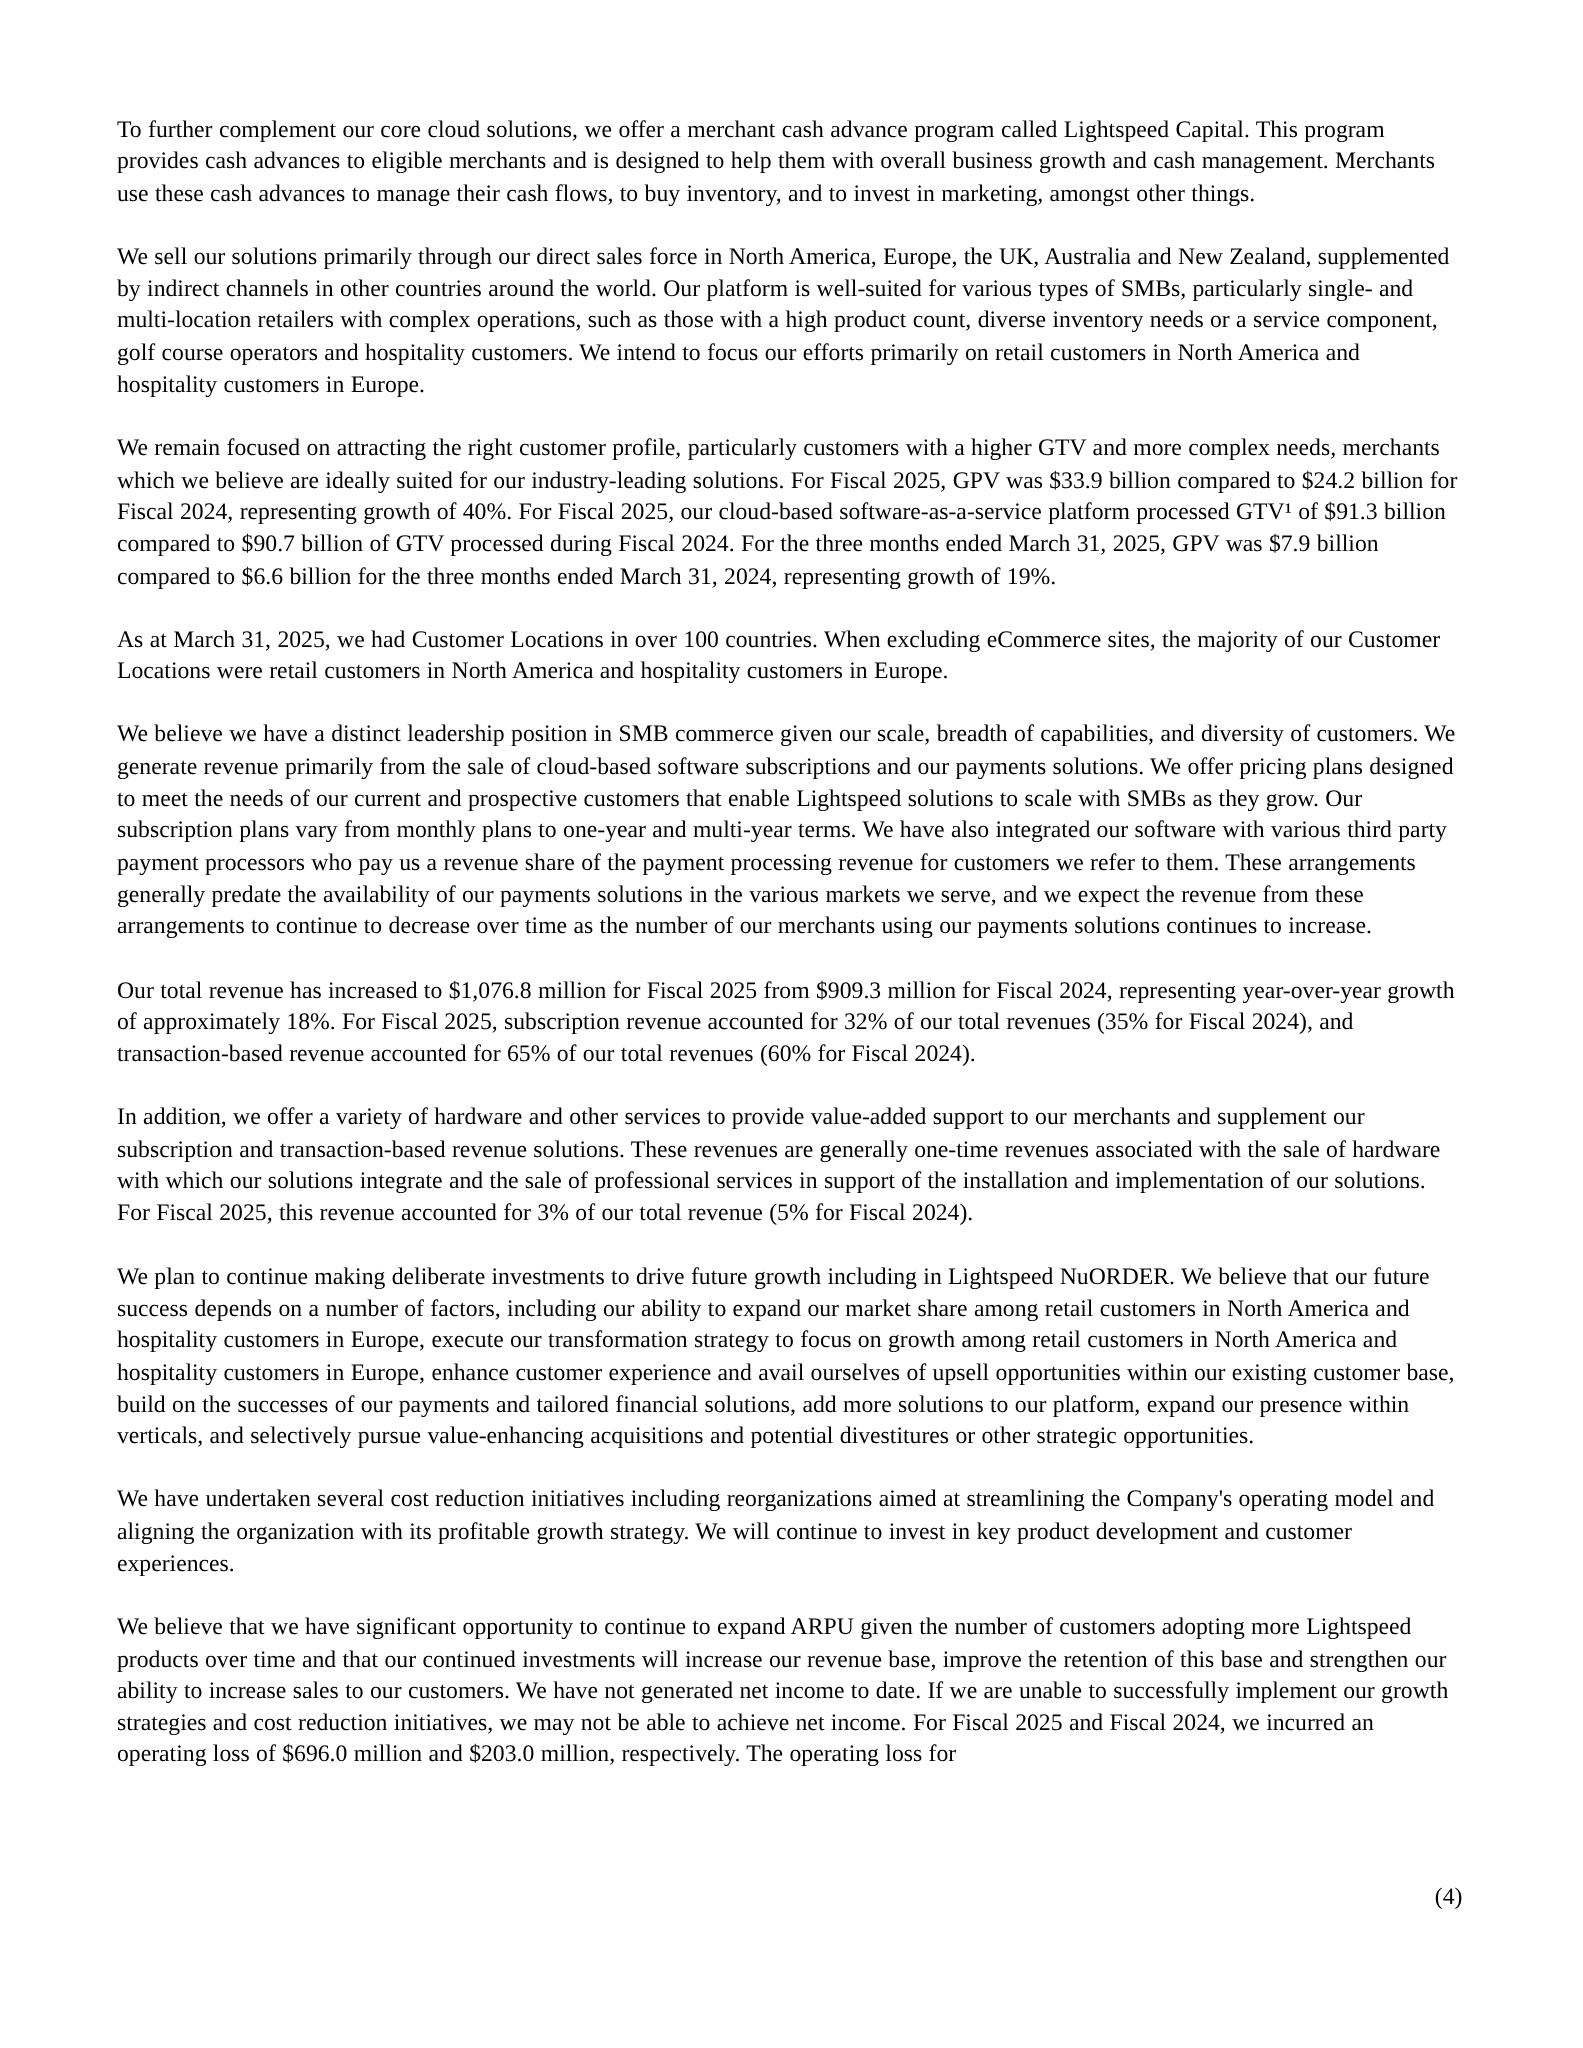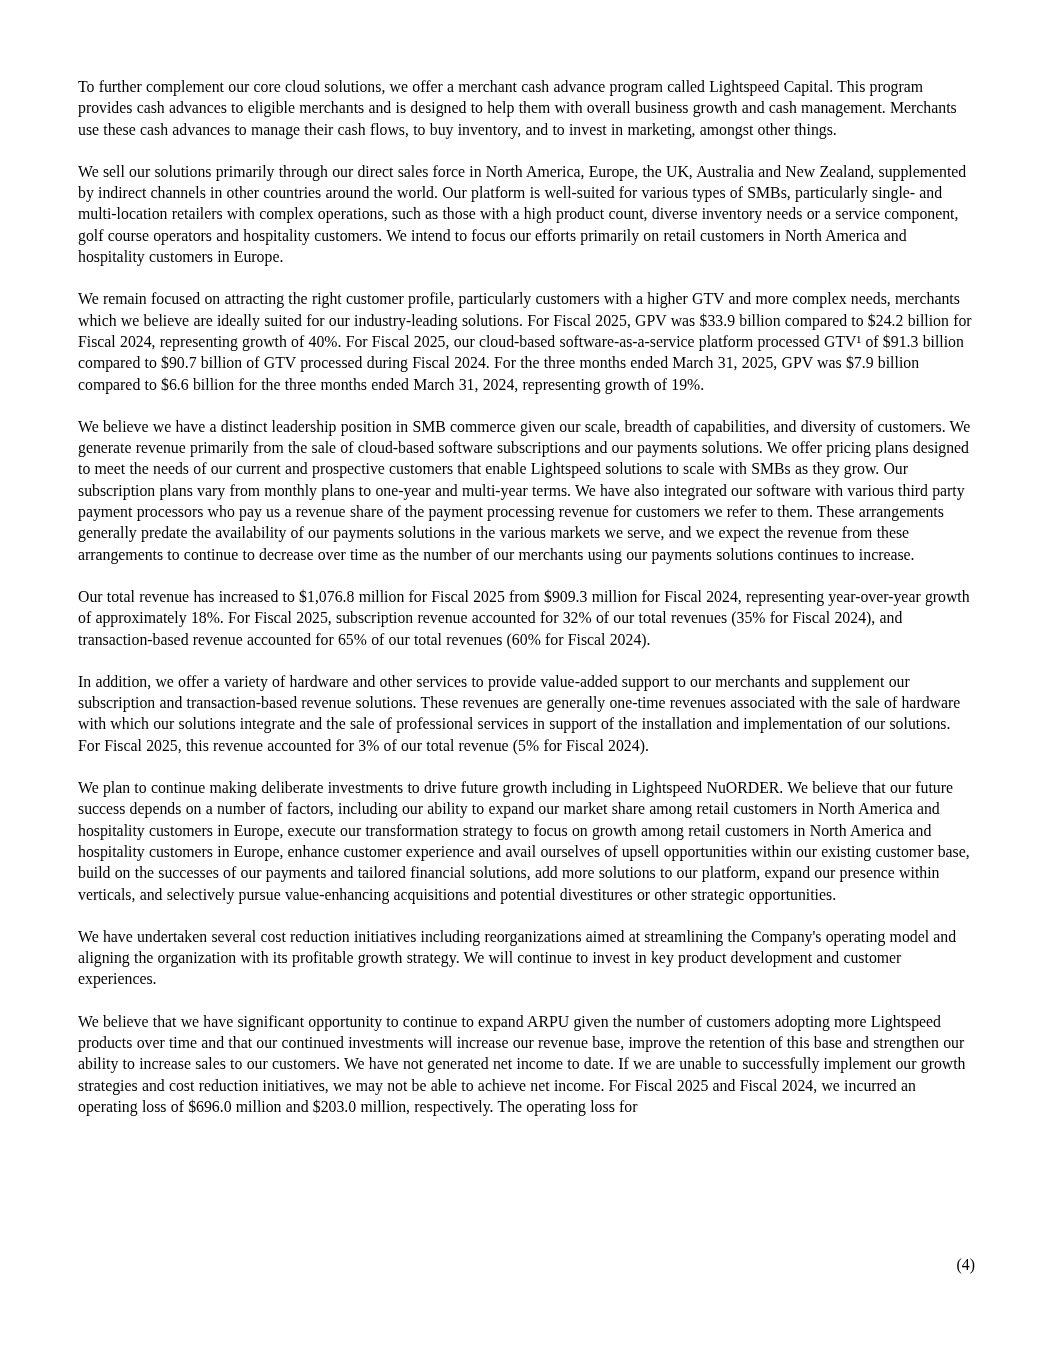--- a/index.html
+++ b/index.html
@@ -46,20 +46,21 @@
     }
   </style>
 </head>
 <body>
 
 <div class="page">
   <div class="content">
     <p>To further complement our core cloud solutions, we offer a merchant cash advance program called Lightspeed Capital. This program provides cash advances to eligible merchants and is designed to help them with overall business growth and cash management. Merchants use these cash advances to manage their cash flows, to buy inventory, and to invest in marketing, amongst other things.</p>
     <p>We sell our solutions primarily through our direct sales force in North America, Europe, the UK, Australia and New Zealand, supplemented by indirect channels in other countries around the world. Our platform is well-suited for various types of SMBs, particularly single- and multi-location retailers with complex operations, such as those with a high product count, diverse inventory needs or a service component, golf course operators and hospitality customers. We intend to focus our efforts primarily on retail customers in North America and hospitality customers in Europe.</p>
     <p>We remain focused on attracting the right customer profile, particularly customers with a higher GTV and more complex needs, merchants which we believe are ideally suited for our industry-leading solutions. For Fiscal 2025, GPV was $33.9 billion compared to $24.2 billion for Fiscal 2024, representing growth of 40%. For Fiscal 2025, our cloud-based software-as-a-service platform processed GTV¹ of $91.3 billion compared to $90.7 billion of GTV processed during Fiscal 2024. For the three months ended March 31, 2025, GPV was $7.9 billion compared to $6.6 billion for the three months ended March 31, 2024, representing growth of 19%.</p>
+    <p>As at March 31, 2025, we had Customer Locations in over 100 countries. When excluding eCommerce sites, the majority of our Customer Locations were retail customers in North America and hospitality customers in Europe.</p>
     <p>We believe we have a distinct leadership position in SMB commerce given our scale, breadth of capabilities, and diversity of customers. We generate revenue primarily from the sale of cloud-based software subscriptions and our payments solutions. We offer pricing plans designed to meet the needs of our current and prospective customers that enable Lightspeed solutions to scale with SMBs as they grow. Our subscription plans vary from monthly plans to one-year and multi-year terms. We have also integrated our software with various third party payment processors who pay us a revenue share of the payment processing revenue for customers we refer to them. These arrangements generally predate the availability of our payments solutions in the various markets we serve, and we expect the revenue from these arrangements to continue to decrease over time as the number of our merchants using our payments solutions continues to increase.</p>
     <p>Our total revenue has increased to $1,076.8 million for Fiscal 2025 from $909.3 million for Fiscal 2024, representing year-over-year growth of approximately 18%. For Fiscal 2025, subscription revenue accounted for 32% of our total revenues (35% for Fiscal 2024), and transaction-based revenue accounted for 65% of our total revenues (60% for Fiscal 2024).</p>
     <p>In addition, we offer a variety of hardware and other services to provide value-added support to our merchants and supplement our subscription and transaction-based revenue solutions. These revenues are generally one-time revenues associated with the sale of hardware with which our solutions integrate and the sale of professional services in support of the installation and implementation of our solutions. For Fiscal 2025, this revenue accounted for 3% of our total revenue (5% for Fiscal 2024).</p>
     <p>We plan to continue making deliberate investments to drive future growth including in Lightspeed NuORDER. We believe that our future success depends on a number of factors, including our ability to expand our market share among retail customers in North America and hospitality customers in Europe, execute our transformation strategy to focus on growth among retail customers in North America and hospitality customers in Europe, enhance customer experience and avail ourselves of upsell opportunities within our existing customer base, build on the successes of our payments and tailored financial solutions, add more solutions to our platform, expand our presence within verticals, and selectively pursue value-enhancing acquisitions and potential divestitures or other strategic opportunities.</p>
     <p>We have undertaken several cost reduction initiatives including reorganizations aimed at streamlining the Company's operating model and aligning the organization with its profitable growth strategy. We will continue to invest in key product development and customer experiences.</p>
     <p>We believe that we have significant opportunity to continue to expand ARPU given the number of customers adopting more Lightspeed products over time and that our continued investments will increase our revenue base, improve the retention of this base and strengthen our ability to increase sales to our customers. We have not generated net income to date. If we are unable to successfully implement our growth strategies and cost reduction initiatives, we may not be able to achieve net income. For Fiscal 2025 and Fiscal 2024, we incurred an operating loss of $696.0 million and $203.0 million, respectively. The operating loss for</p>
   </div>
   <div class="page-number">(4)</div>
 </div>
 

